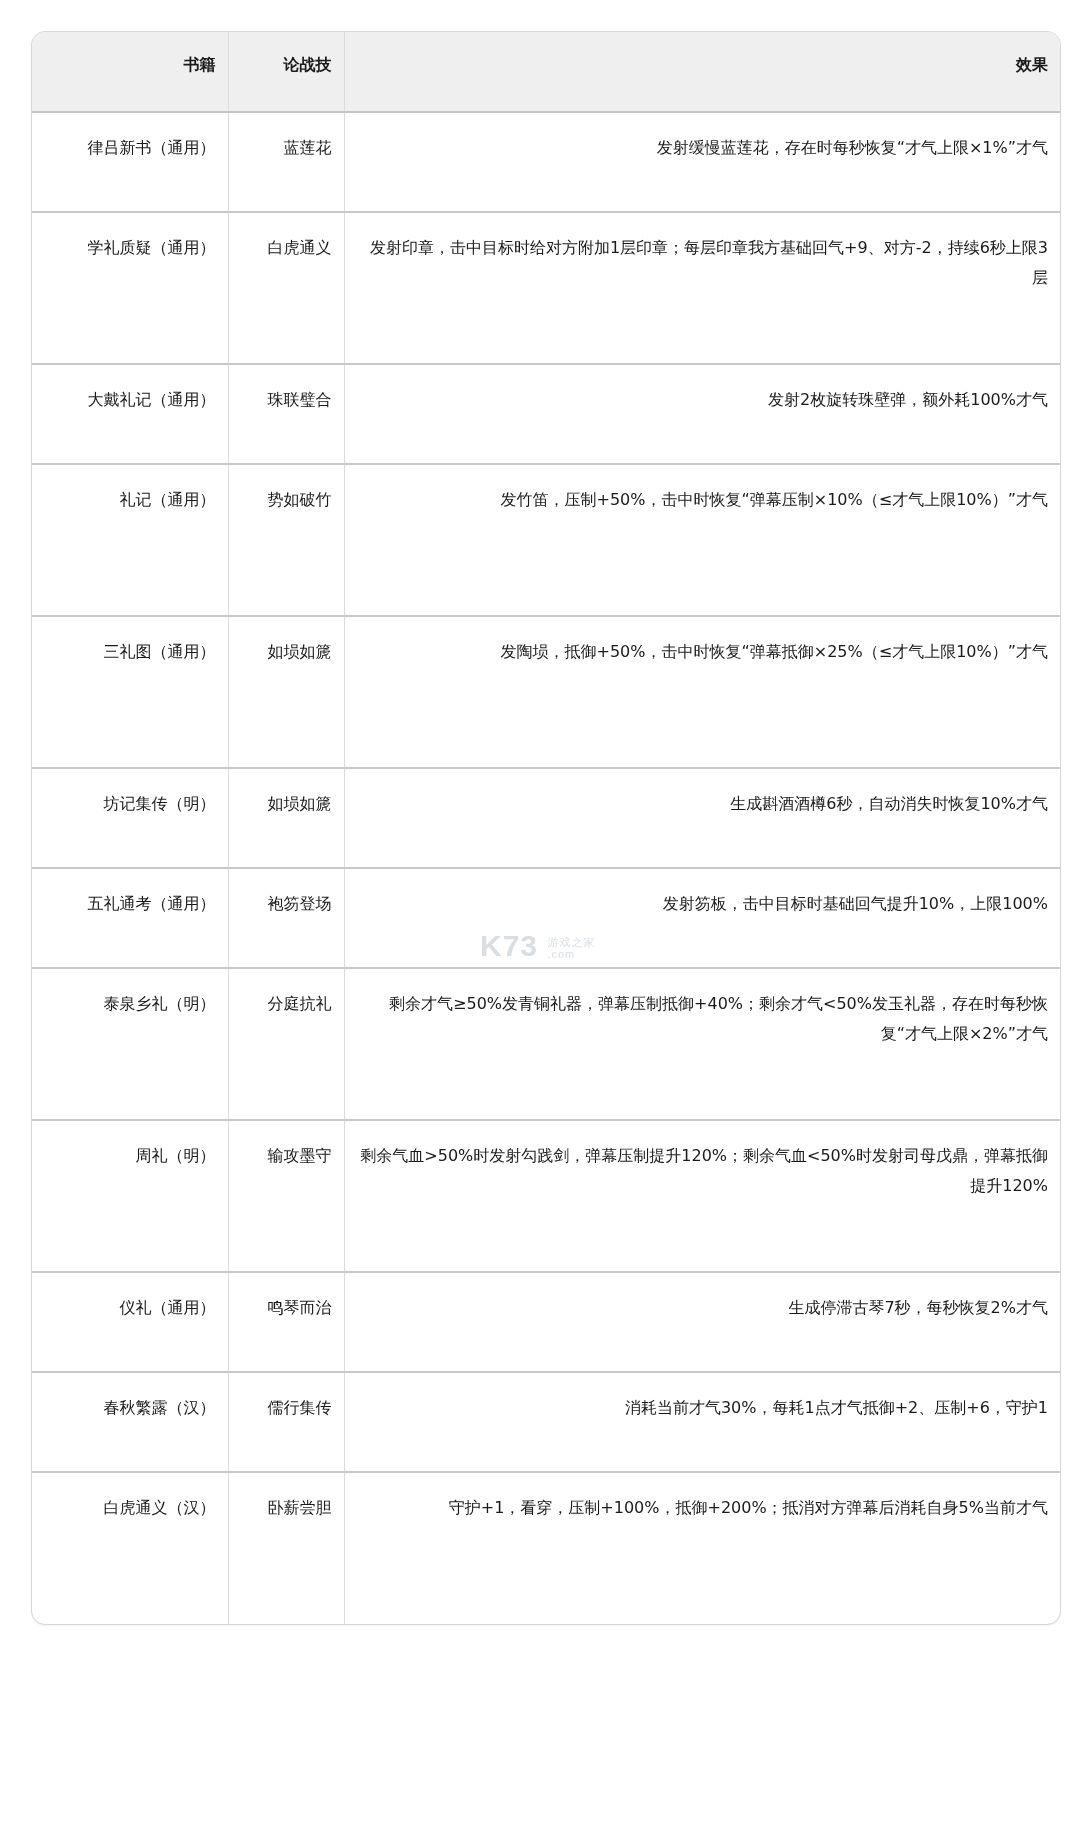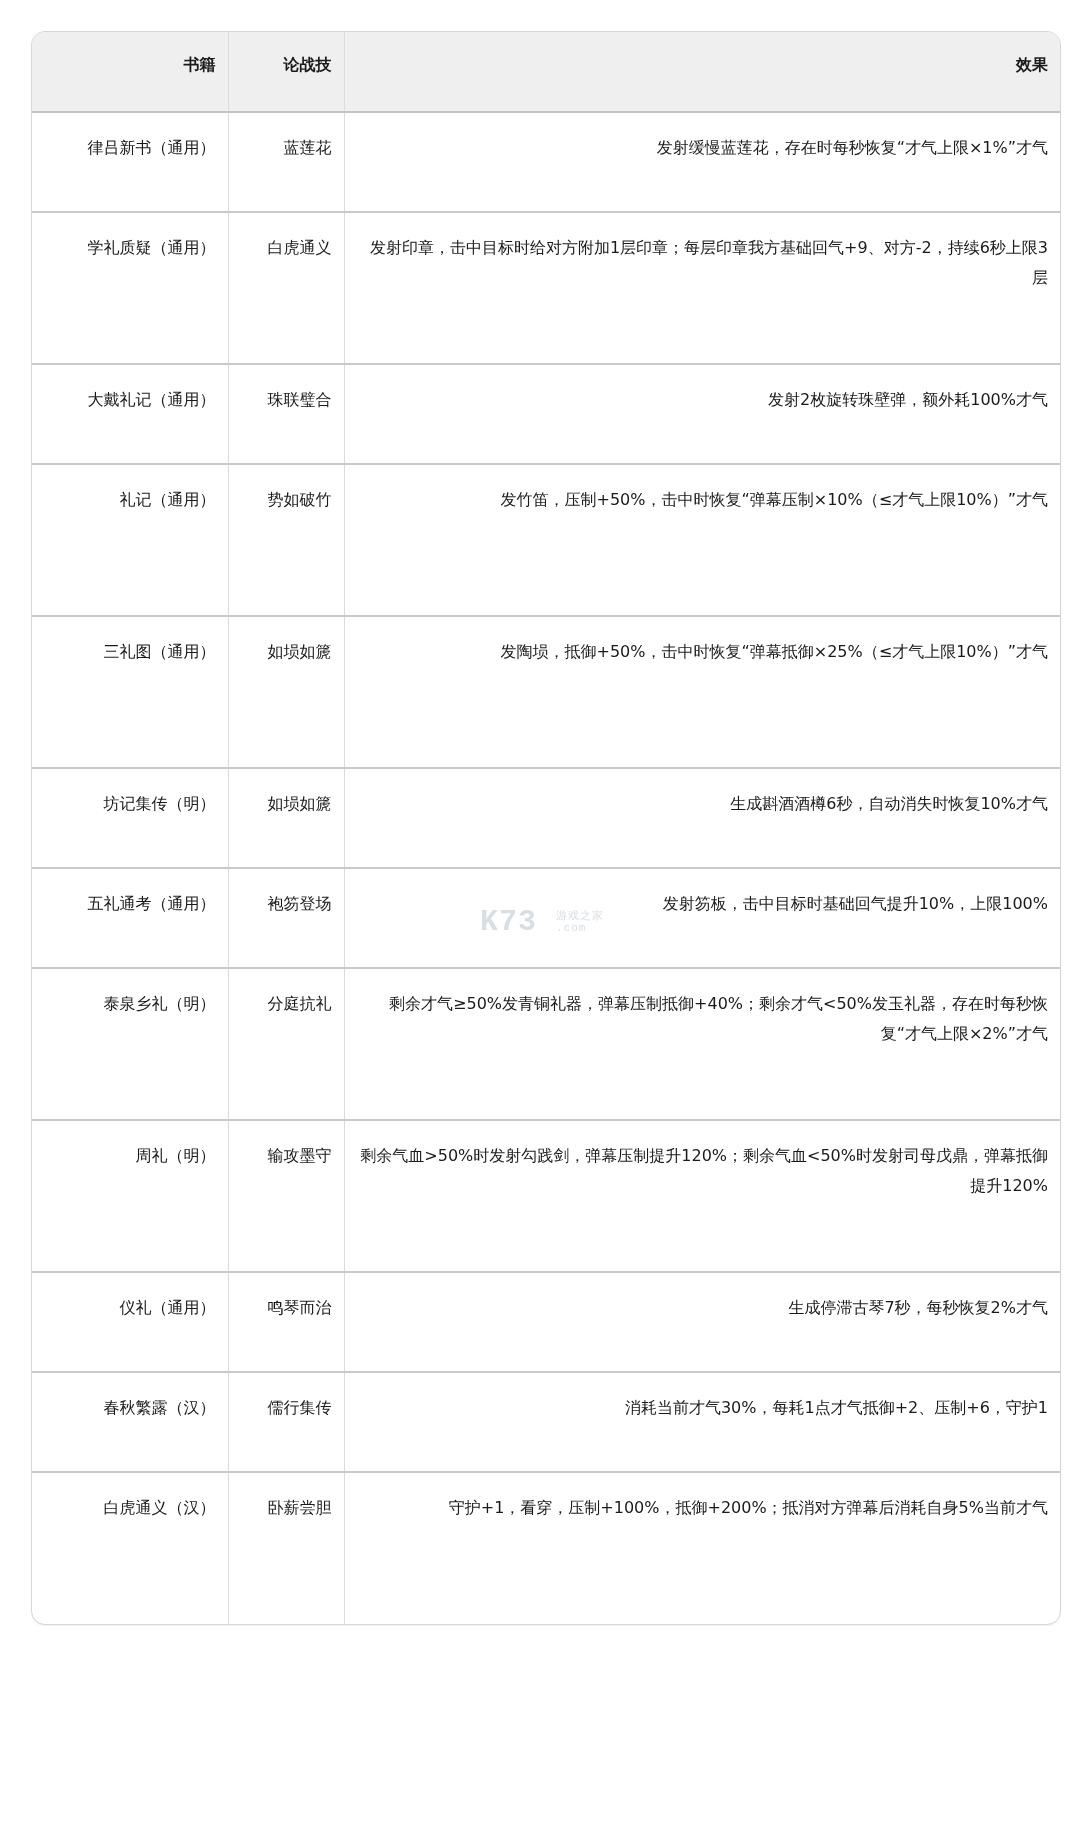--- a/index.html
+++ b/index.html
@@ -22,22 +22,22 @@
   }
   th:first-child, td:first-child { border-left:none; }
   thead th { background:#efefef; height:80px; font-weight:bold; padding-top:18px; box-sizing:border-box; }
   thead tr { border-bottom:2px solid #c4c4c4; }
   tbody tr { border-top:2px solid #c9c9c9; }
   tbody tr:first-child { border-top:none;margin-top:20px; }
   tbody td { box-sizing:border-box; }
   .h100 td { height:100px; }
   .h138 td { height:152px; }
   .watermark {
-    position:absolute; left:480px; top:905px; color:#cfd6dc; font-size:30px; letter-spacing:1px;
-    font-family:Liberation Mono, monospace; font-weight:bold; opacity:0.8;
+    position:absolute; left:480px; top:929px; color:#cfd6dc; font-size:30px; letter-spacing:1px;
+    font-family:Liberation Sans, sans-serif; font-weight:bold; opacity:0.8;
   }
   .watermark small { font-size:11px; display:inline-block; line-height:12px; vertical-align:middle; font-weight:normal; }
 </style>
 </head>
 <body>
 
 <div class="table-wrap">
   <table>
     <colgroup>
         <col class="c1">

